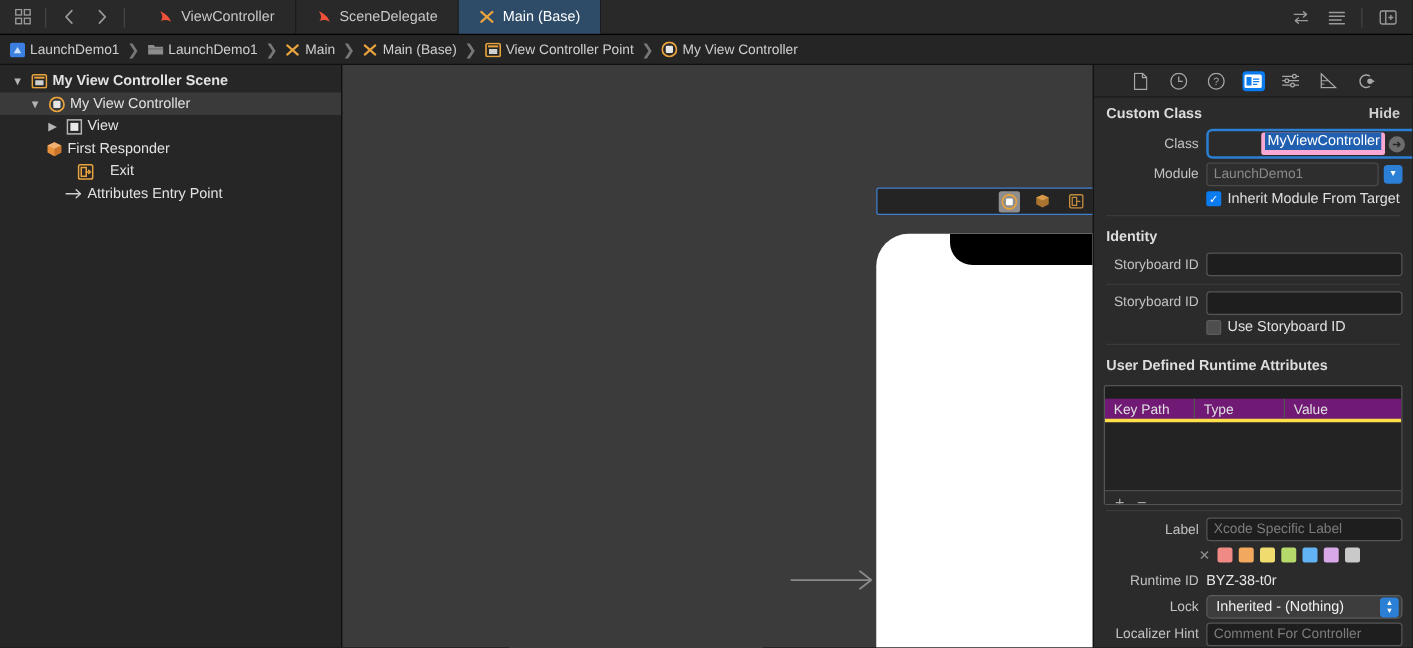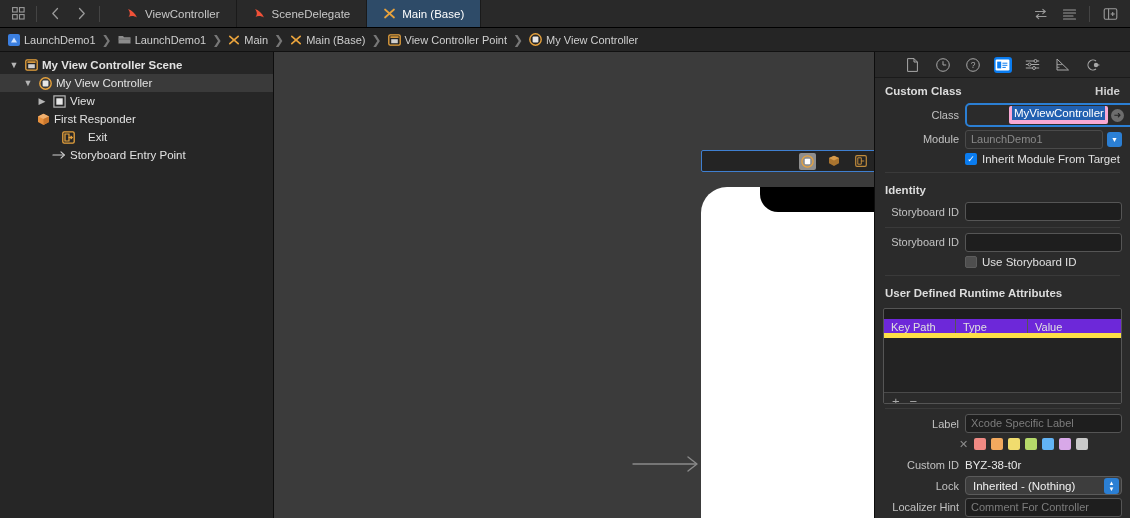--- a/index.html
+++ b/index.html
@@ -143,21 +143,21 @@
   .cbox.on { background: #0a7cf0; color: #fff; display: flex; align-items: center; justify-content: center; font-size: 9px; }
   .cbox.off { background: #4e4e4e; border: 1px solid #5c5c5c; }
   .cblabel { font-size: 11.5px; color: #e0e0e0; }
 
   .divider { height: 1px; background: #3a3a3a; margin: 4px 10px; }
 
   .udra {
     margin: 4px 8px 0 8px; border: 1px solid #555; border-radius: 2px;
     background: #1e1e1e; overflow: hidden;
   }
-  .udra-head { display: flex; height: 19px; background: #6d28d9; border-bottom: 5px solid #fde047; margin-top: 10px; }
+  .udra-head { display: flex; height: 19px; background: #701a75; border-bottom: 3px solid #fde047; margin-top: 10px; }
   .udra-col {
     font-size: 11px; color: #e0e0e0; padding: 2px 0 0 7px; display: flex; align-items: center;
     border-right: 1px solid #555;
   }
   .udra-col:last-child { border-right: none; }
   .udra-body { height: 54px; background: #232323; }
   .udra-foot {
     height: 18px; background: #2b2b2b; border-top: 1px solid #4a4a4a;
     display: flex; align-items: center; gap: 10px; padding-left: 8px;
     color: #a9a9a9; font-size: 13px;
@@ -410,21 +410,21 @@
       <div class="row" style="padding-left:36px;">
         <span class="disc"></span>
         <span class="ico">
           <svg width="15" height="12" viewBox="0 0 15 12">
               <g stroke="#d0d0d0" stroke-width="1.2" fill="none" stroke-linecap="round" stroke-linejoin="round">
             <line x1="1" y1="6" x2="13" y2="6"></line>
                 <polyline points="9.6,2.6 13.2,6 9.6,9.4"></polyline>
               </g>
             </svg>
         </span>
-        <span>Storyboard Entry Point</span>
+        <span>Attributes Entry Point</span>
       </div>
     </div>
 
     <div class="canvas">
 
       <div class="scene-dock">
         <div class="dock-btn sel">
           <svg width="13" height="13" viewBox="0 0 13 13">
               <circle cx="6.5" cy="6.5" r="5.6" fill="none" stroke="#e8a33d" stroke-width="1.3"></circle>
           <rect x="3.8" y="3.8" width="5.4" height="5.4" rx="0.8" fill="#ffffff"></rect>
@@ -616,21 +616,21 @@
         <span class="sw" style="background:#f08a84"></span>
         <span class="sw" style="background:#f2a95e"></span>
         <span class="sw" style="background:#f0dc6e"></span>
         <span class="sw" style="background:#b5d96a"></span>
         <span class="sw" style="background:#62b3f5"></span>
         <span class="sw" style="background:#d8a8e8"></span>
         <span class="sw" style="background:#c9c9c9"></span>
       </div>
 
       <div class="frow">
-        <div class="flabel">Custom ID</div>
+        <div class="flabel">Runtime ID</div>
         <div class="fctl">
             <span class="static-val">BYZ-38-t0r</span>
           </div>
       </div>
 
       <div class="frow">
         <div class="flabel">Lock</div>
         <div class="fctl">
           <div class="popup">
             <span>Inherited - (Nothing)</span>

